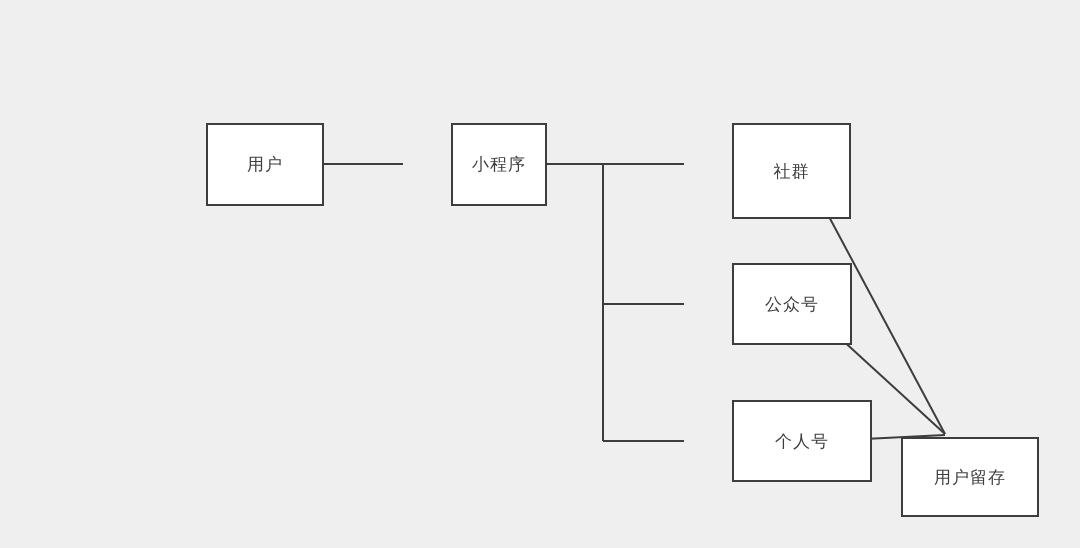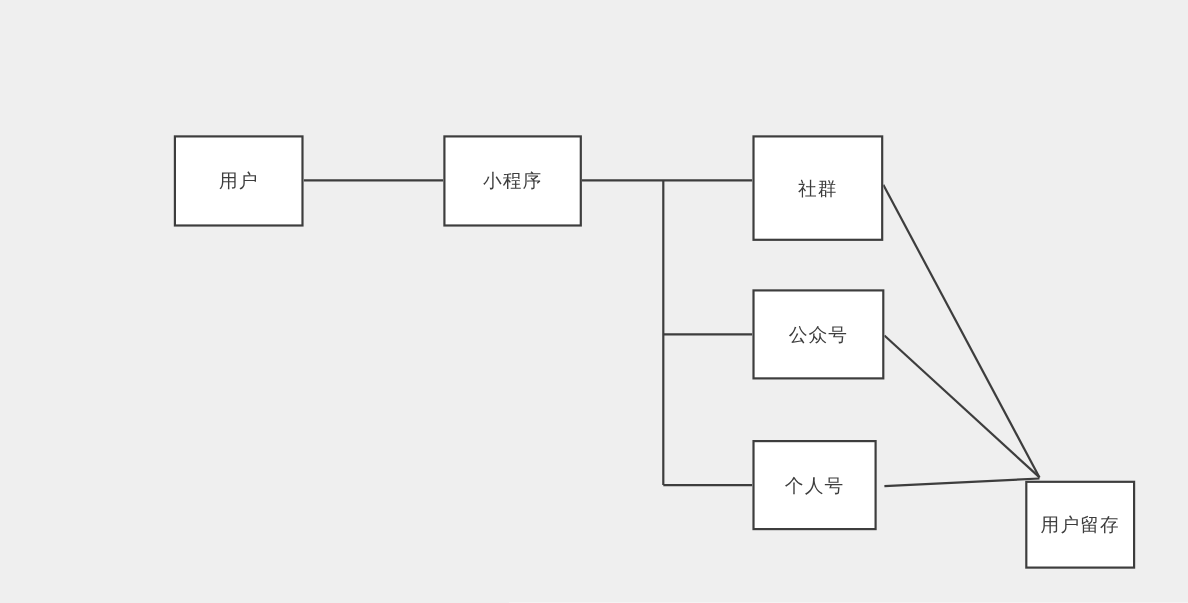--- a/index.html
+++ b/index.html
@@ -25,20 +25,21 @@
     display: block;
   }
   .node {
     position: absolute;
     box-sizing: border-box;
     background: var(--node-fill, #ffffff);
     border: 2px solid var(--stroke, #3d3d3d);
     display: flex;
     align-items: center;
     justify-content: center;
+    margin-left: 48px;
   }
   .node-label {
     color: var(--text, #3d3d3d);
     font-size: 17px;
     letter-spacing: 1px;
     white-space: nowrap;
     user-select: none;
   }
 </style>
 </head>
@@ -53,32 +54,32 @@
       <polyline points="603,441 684,441" fill="none" stroke="#3d3d3d" stroke-width="2"></polyline>
       <polyline points="803,168 945,434" fill="none" stroke="#3d3d3d" stroke-width="2"></polyline>
       <polyline points="804,305 945,434" fill="none" stroke="#3d3d3d" stroke-width="2"></polyline>
       <polyline points="804,442 945,435" fill="none" stroke="#3d3d3d" stroke-width="2"></polyline>
     </svg>
 
   <div class="node" style="left: 158px; top: 123px; width: 118px; height: 83px;">
     <span class="node-label">用户</span>
   </div>
 
-  <div class="node" style="left: 403px; top: 123px; width: 126px; height: 83px; text-align: right;">
+  <div class="node" style="left: 403px; top: 123px; width: 96px; height: 83px; text-align: right;">
     <span class="node-label">小程序</span>
   </div>
 
   <div class="node" style="left: 684px; top: 123px; width: 119px; height: 96px;">
     <span class="node-label">社群</span>
   </div>
 
   <div class="node" style="left: 684px; top: 263px; width: 120px; height: 82px; justify-content: center;">
     <span class="node-label">公众号</span>
   </div>
 
-  <div class="node" style="left: 684px; top: 400px; width: 113px; height: 82px;">
+  <div class="node" style="left: 684px; top: 400px; width: 140px; height: 82px;">
     <span class="node-label">个人号</span>
   </div>
 
-  <div class="node" style="left: 932px; top: 437px; width: 100px; height: 80px;">
+  <div class="node" style="left: 853px; top: 437px; width: 138px; height: 80px;">
     <span class="node-label">用户留存</span>
   </div>
 </div>
 
 </body></html>

